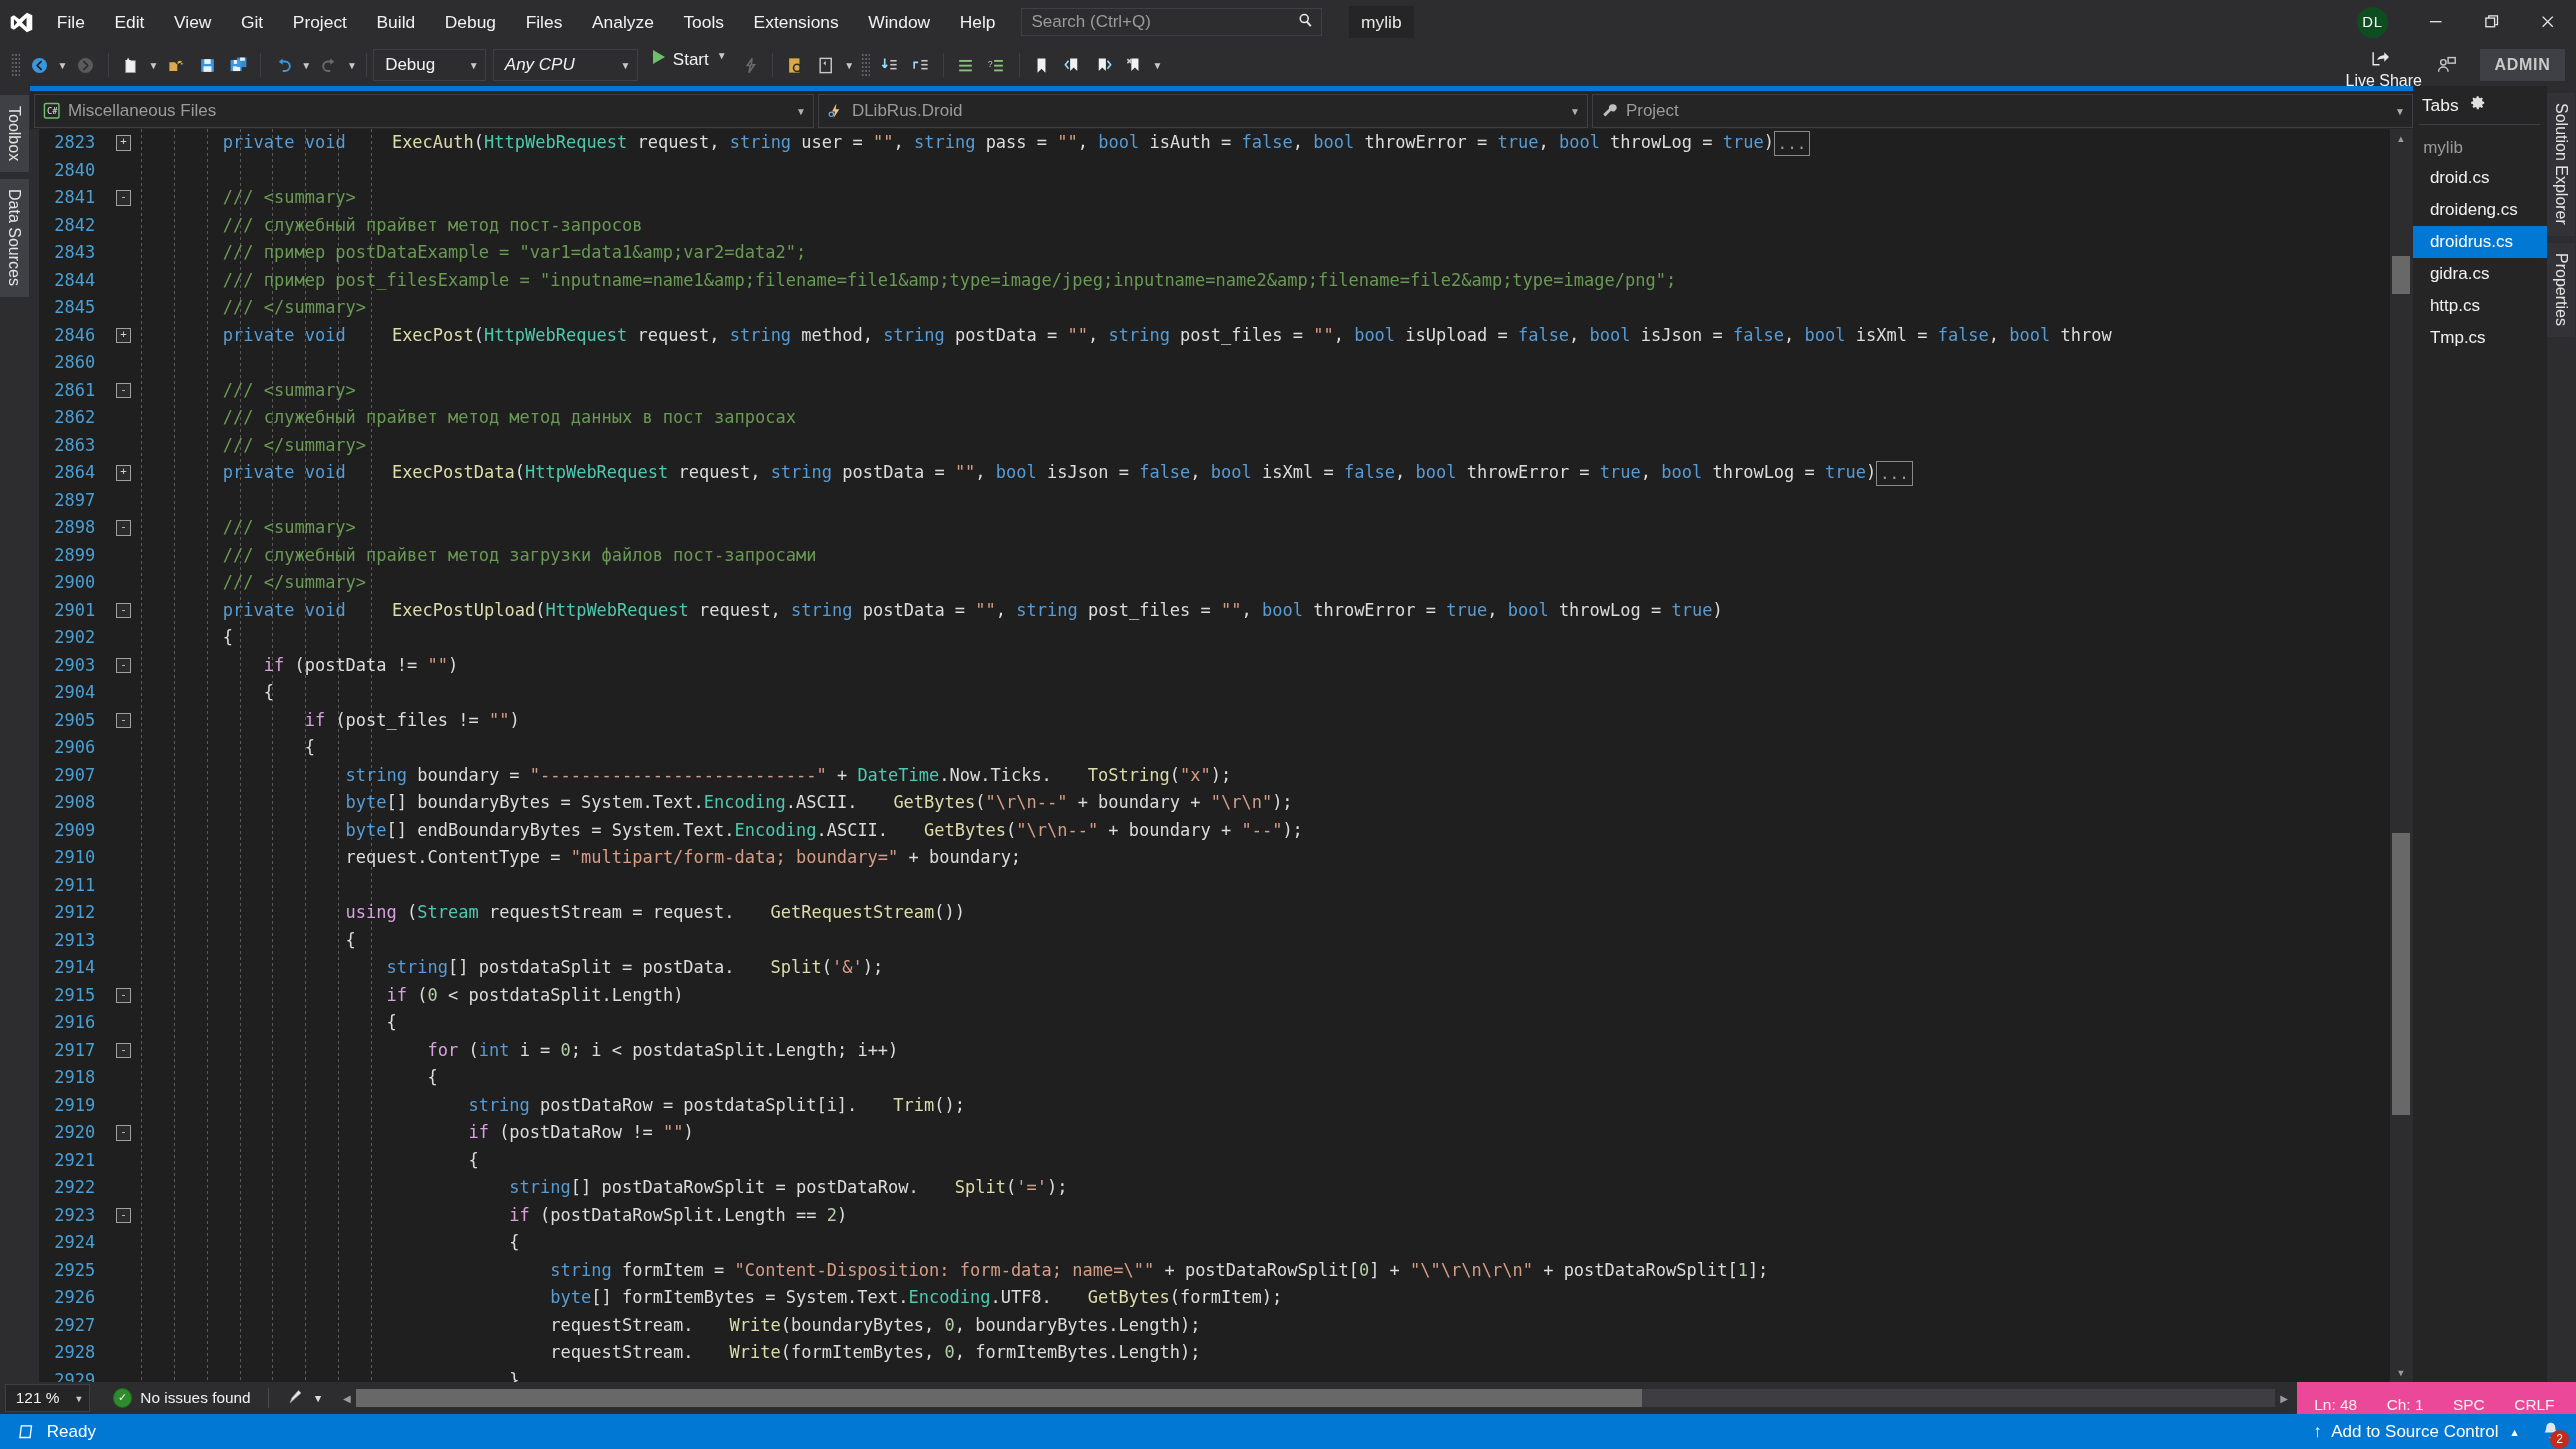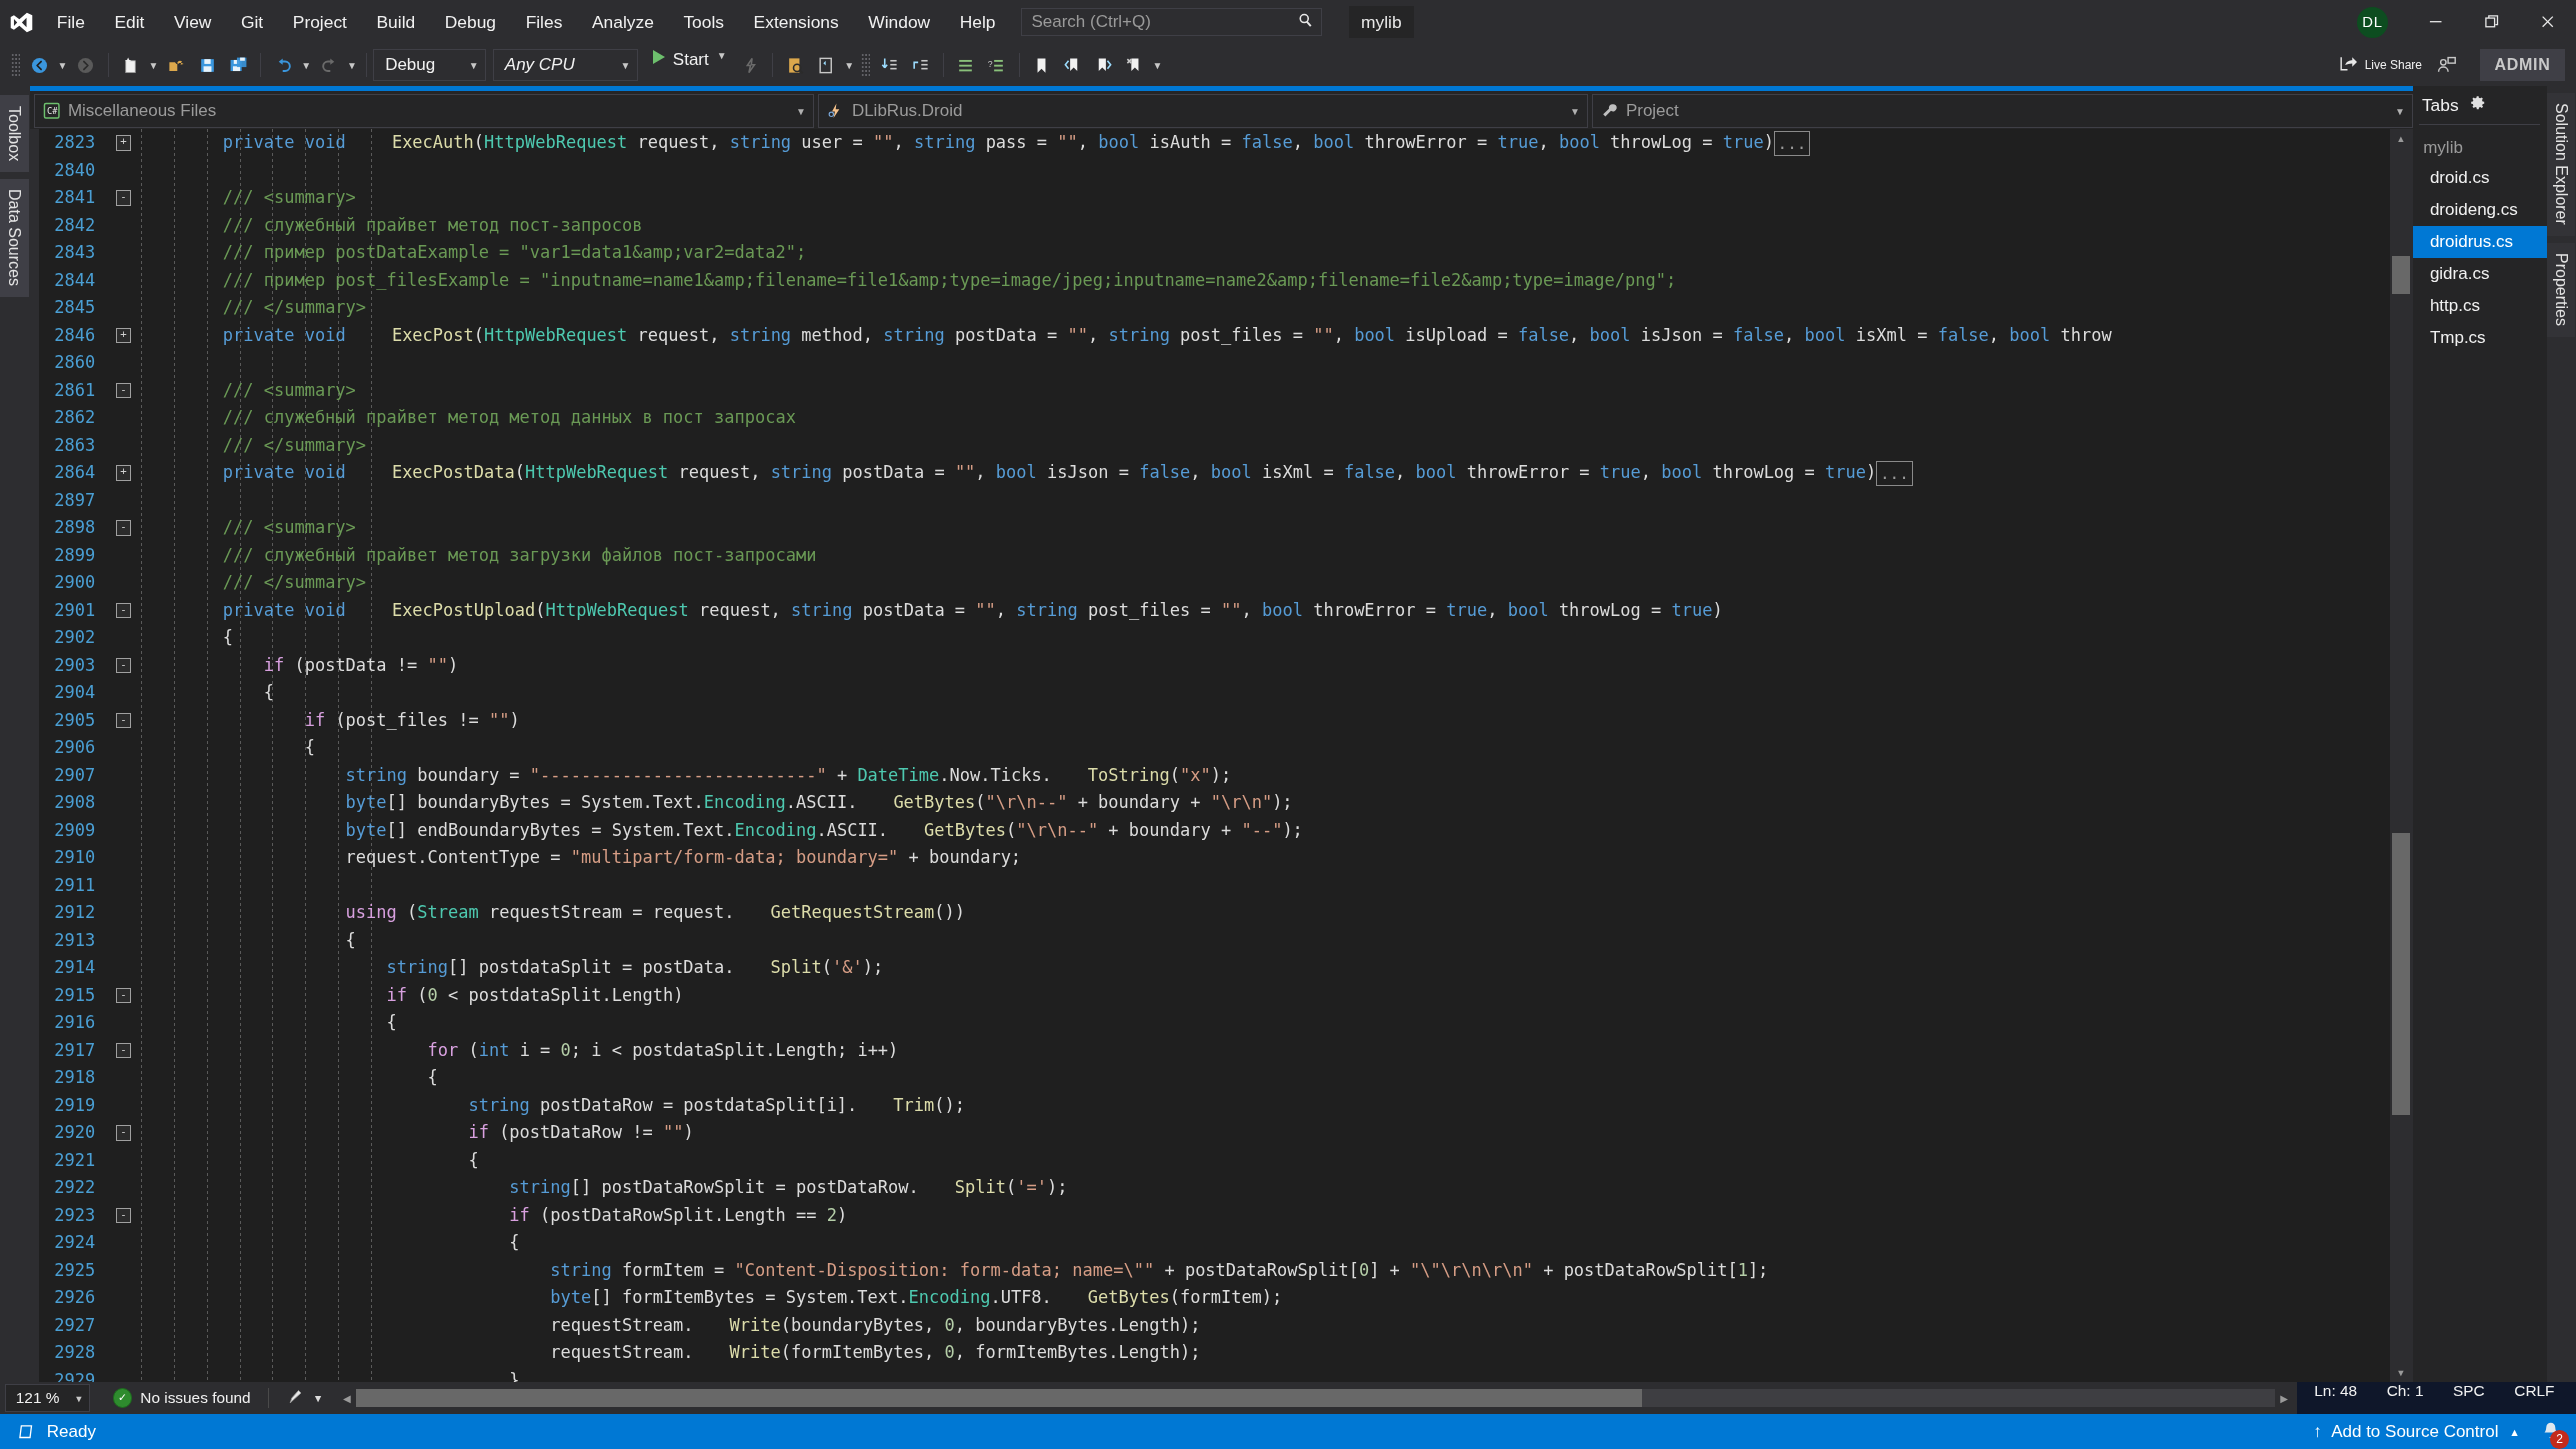--- a/index.html
+++ b/index.html
@@ -40,21 +40,21 @@
   .combo{height:32px;border:0.7px solid #3f3f46;background:#2d2d30;display:flex;align-items:center;
     justify-content:space-between;padding:0 6.7px 0 10.7px;box-sizing:border-box;margin-right:6.7px;}
   .combo .txt{font-size:17px;color:#f1f1f1;white-space:nowrap;}
   .combo .cv{font-size:10px;color:#c8c8c8;margin-left:12px;}
   .combo.debug{width:113px;}
   .combo.cpu{width:145px;font-style:italic;}
   .startbtn{display:flex;align-items:flex-start;height:31px;padding:0 8px;color:#f1f1f1;font-size:17px;}
   .startbtn .tri{width:0;height:0;border-left:12px solid #6dbf6d;border-top:7.4px solid transparent;
     border-bottom:7.4px solid transparent;margin-right:8px;}
   .live{position:absolute;right:0;top:0;height:42px;display:flex;align-items:center;}
-  .live .ls{display:flex;align-items:center;font-size:12px;color:#f1f1f1;padding:0 9.4px;height:32px;}
+  .live .ls{display:flex;align-items:center;font-size:16px;color:#f1f1f1;padding:0 9.4px;height:32px;flex-direction:column;}
   .live .ls svg{width:19px;height:19px;margin-right:8px;}
   .adminbtn{background:#3f3f46;color:#c9c9c9;font-size:16px;font-weight:bold;letter-spacing:0.7px;
     padding:7.4px 14.8px;margin-left:17.4px;margin-right:10.7px;}
 
   
   .body{flex:1 1 auto;display:flex;min-height:0;background:#1e1e1e;}
 
   .leftrail{width:29.5px;background:#2d2d30;padding-top:9.4px;flex:0 0 auto;}
   .vtab{writing-mode:vertical-rl;text-orientation:mixed;font-size:16px;color:#e3e3e3;
     background:#3f3f46;padding:10.7px 5.4px;margin-bottom:6.7px;white-space:nowrap;}
@@ -130,21 +130,21 @@
   .zoom .zc{margin-left:14.8px;font-size:9.4px;color:#c8c8c8;}
   .issues{display:flex;align-items:center;margin-left:23px;font-size:15.4px;color:#f1f1f1;}
   .okdot{width:17.4px;height:17.4px;border-radius:50%;background:#2e8b2e;border:1.3px solid #1e6b1e;color:#fff;
     font-size:10.7px;line-height:16px;text-align:center;margin-right:8px;}
   .bsep{width:0.7px;height:20px;background:#4a4a4a;margin:0 17.4px;}
   .penicon{display:flex;align-items:center;color:#dcdcdc;font-size:13.4px;}
   .hscroll{flex:1 1 auto;display:flex;align-items:center;height:25.5px;margin-left:14.8px;margin-right:4px;}
   .hscroll .arr{width:17.4px;text-align:center;color:#9a9a9a;font-size:10px;}
   .htrack{flex:1 1 auto;height:17.4px;background:#3e3e42;position:relative;}
   .hthumb{position:absolute;left:0;top:0;height:17.4px;background:#686868;}
-  .caretinfo{display:flex;align-items:flex-start;background:#0f172a;height:32px;padding:0 6.7px 0 2.7px;}
+  .caretinfo{display:flex;align-items:flex-end;background:#ec4899;height:32px;padding:0 6.7px 0 2.7px;}
   .caretinfo .ci{font-size:15.4px;color:#f1f1f1;padding:0 14.8px;white-space:nowrap;}
 
   .statusbar{height:35px;background:#0078d4;display:flex;align-items:center;flex:0 0 auto;position:relative;color:#fff;}
   .statusbar .ready{display:flex;align-items:center;font-size:17px;padding-left:17.4px;}
   .statusbar .ready .ric{margin-right:12px;display:flex;}
   .sb-right{position:absolute;right:0;top:0;height:35px;display:flex;align-items:center;padding-right:14.8px;}
   .sb-right .asc{display:flex;align-items:center;font-size:17px;margin-right:20px;}
   .sb-right .asc .up{margin-right:9.4px;font-size:17px;}
   .sb-right .asc .car{margin-left:10.7px;font-size:10.7px;}
   .bell{position:relative;display:flex;align-items:center;}

